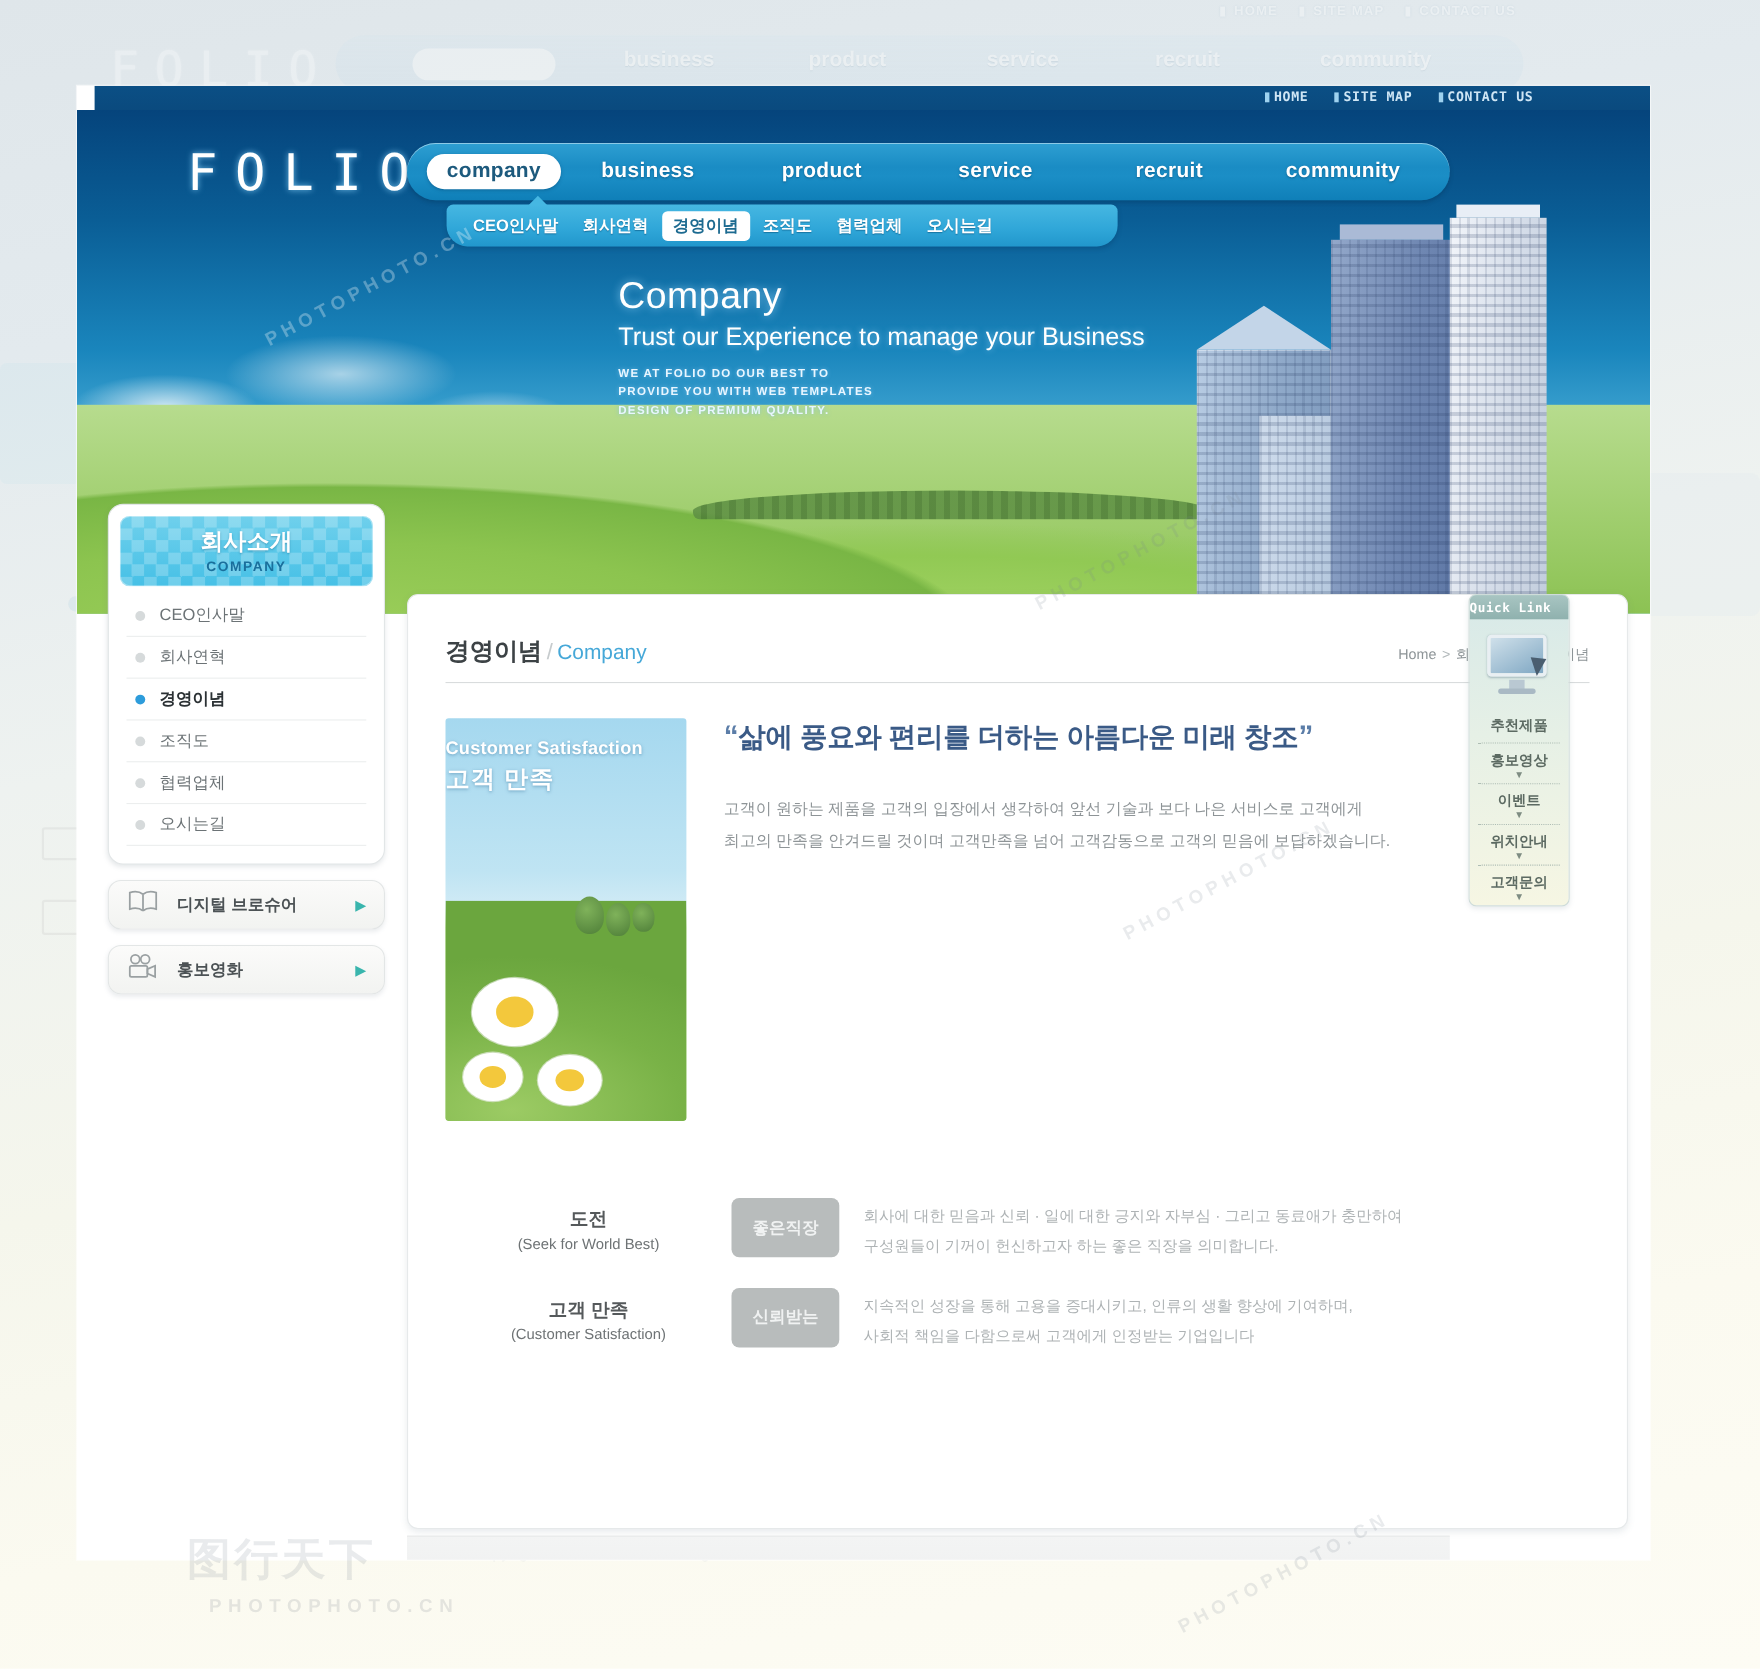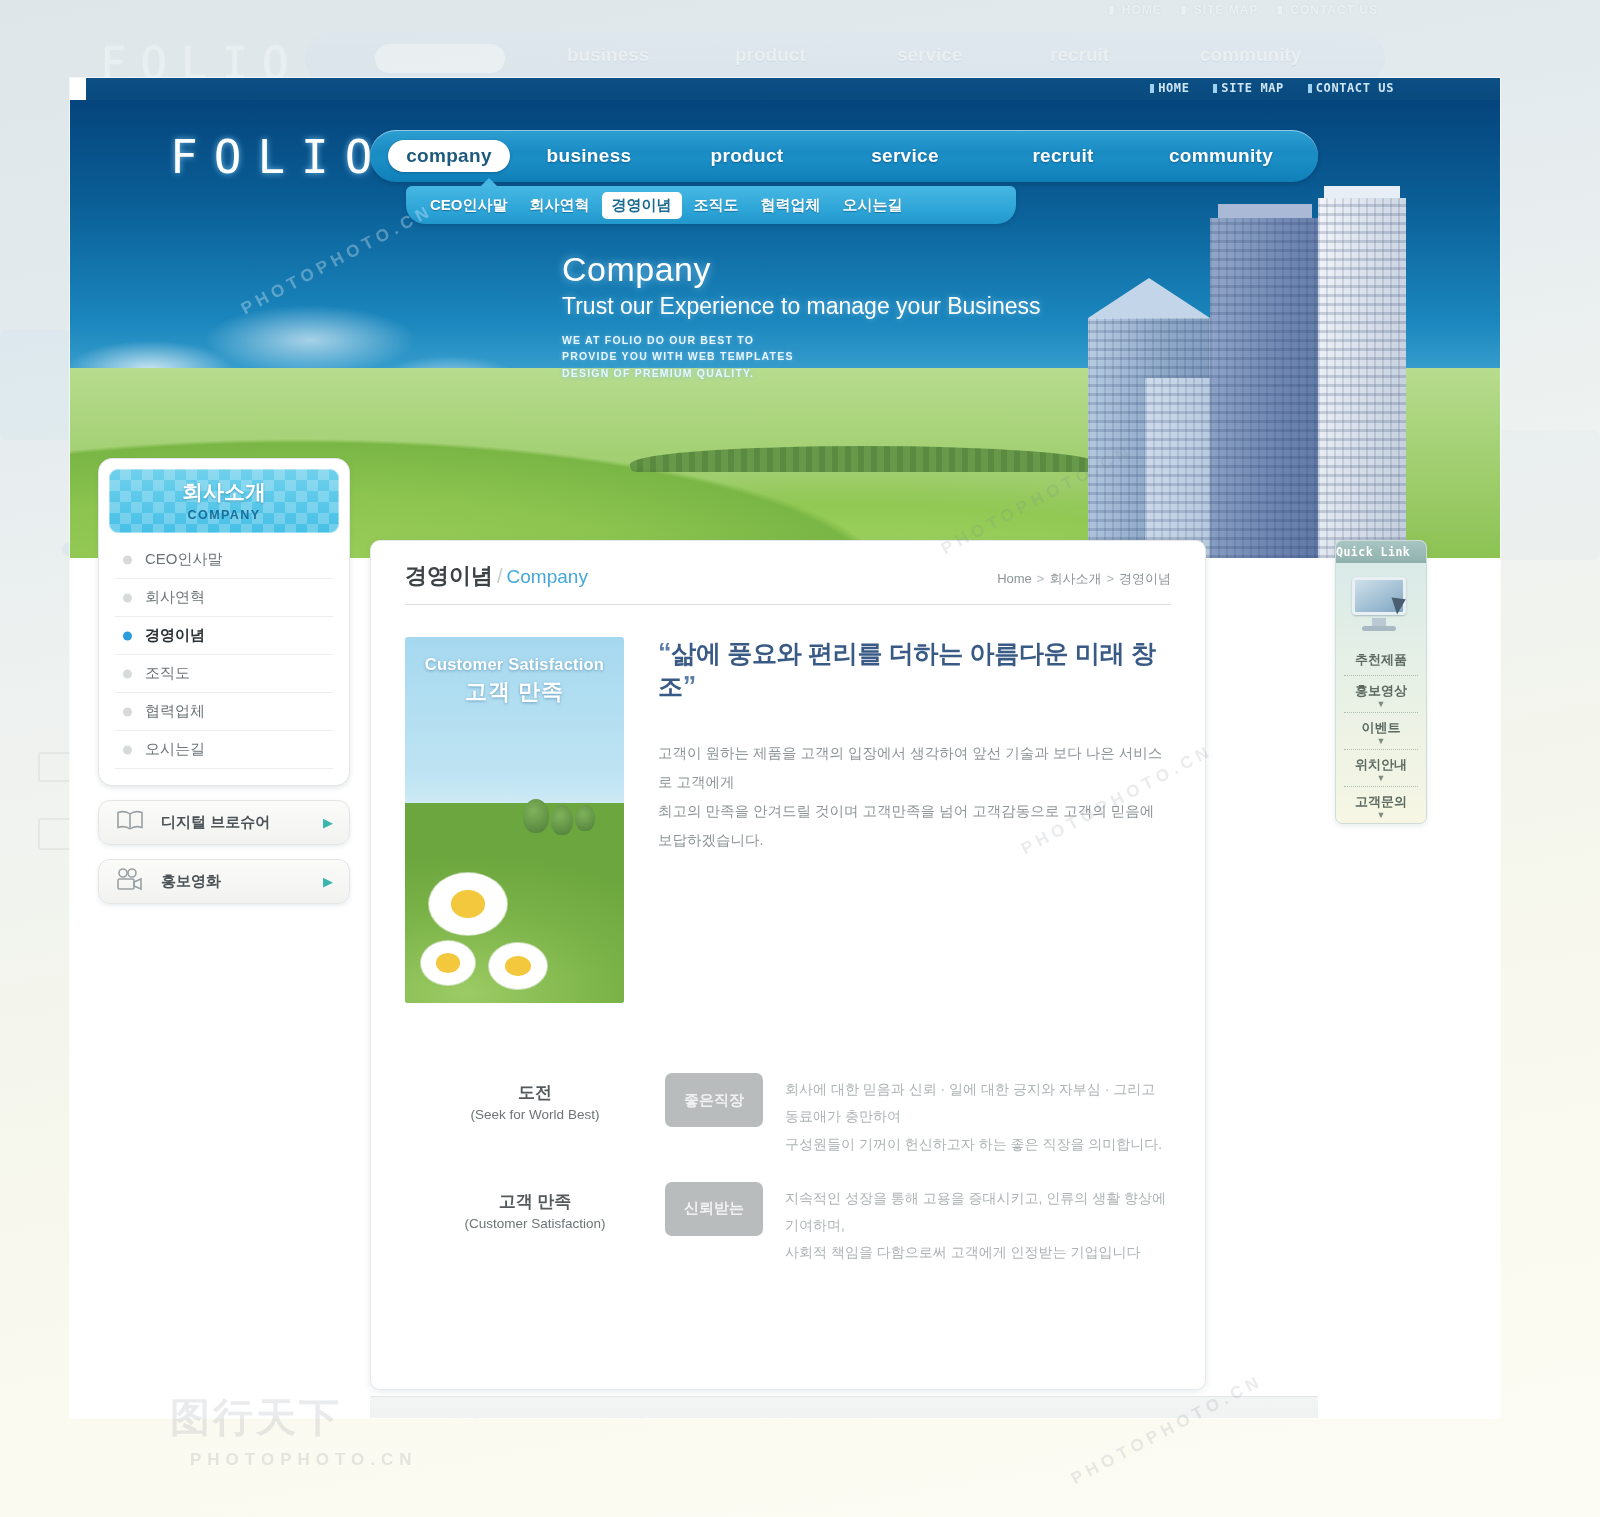--- a/index.html
+++ b/index.html
@@ -205,40 +205,40 @@
     margin-top:14px; height:45px; border:1px solid #e3e6e6; border-radius:12px;
     background:linear-gradient(180deg,#fbfbfa,#f2f3f1);
     box-shadow:0 2px 4px rgba(110,130,140,.14);
     display:flex; align-items:center; padding:0 16px; cursor:pointer;
   }
   .side-btn .txt { flex:1; font-size:15px; color:#4c5255; font-weight:bold; margin-left:16px;}
   .side-btn .arr { color:#39b5ad; font-size:13px; }
 
   
   .panel {
-    position:absolute; left:300px; top:-18px; width:836px; height:850px;
+    position:absolute; left:300px; top:-18px; width:1110px; height:850px;
     background:#fff; border:1px solid #e6e9ea; border-radius:10px;
     box-shadow:0 2px 7px rgba(110,130,140,.16);
-    padding:20px 34px 0;
+    padding:36px 34px 0;
   }
   .panel-head { position:relative; padding-bottom:13px; border-bottom:1px solid #d9dcdd; }
   .panel-head .t-kr { font-size:22px; font-weight:bold; color:#3c4245; display:inline-block; }
   .panel-head .slash { color:#c6cbcd; font-size:20px; margin:0 4px; }
   .panel-head .t-en { font-size:19px; color:#46a8d8; display:inline-block; }
   .crumb { position:absolute; right:0; bottom:16px; font-size:13px; color:#8d9497; }
   .crumb .sep { margin:0 5px; color:#b3b9bb; }
 
   .c-body { display:flex; margin-top:32px; }
   .photo {
     width:219px; height:366px; border-radius:3px; overflow:hidden; position:relative;
     background:linear-gradient(180deg,#a5d8ef 0%, #bfe4f3 38%, #cfeaf5 46%, #8fc45f 52%, #8cc459 100%);
     flex:0 0 auto;
   }
   .photo .cap {
-    position:absolute; top:18px; left:0; right:0; text-align:center; color:#fff;
+    position:absolute; top:18px; left:0; right:0; color:#fff;
     text-shadow:0 1px 3px rgba(60,120,160,.6);
   }
   .photo .cap .en { font-size:16.5px; font-weight:bold; letter-spacing:.2px; }
   .photo .cap .kr { font-size:22px; font-weight:bold; margin-top:3px; letter-spacing:1px;}
   .photo .grass {
     position:absolute; left:0; bottom:0; width:100%; height:200px;
     background:radial-gradient(ellipse 260px 140px at 60px 190px,#9ccb64,#79b247 60%,#6ba63e);
   }
   .photo .tree { position:absolute; bottom:170px; width:26px; height:34px; border-radius:50% 50% 44% 44%;
     background:radial-gradient(circle at 40% 35%, #7fb25a, #4e7e38); }

